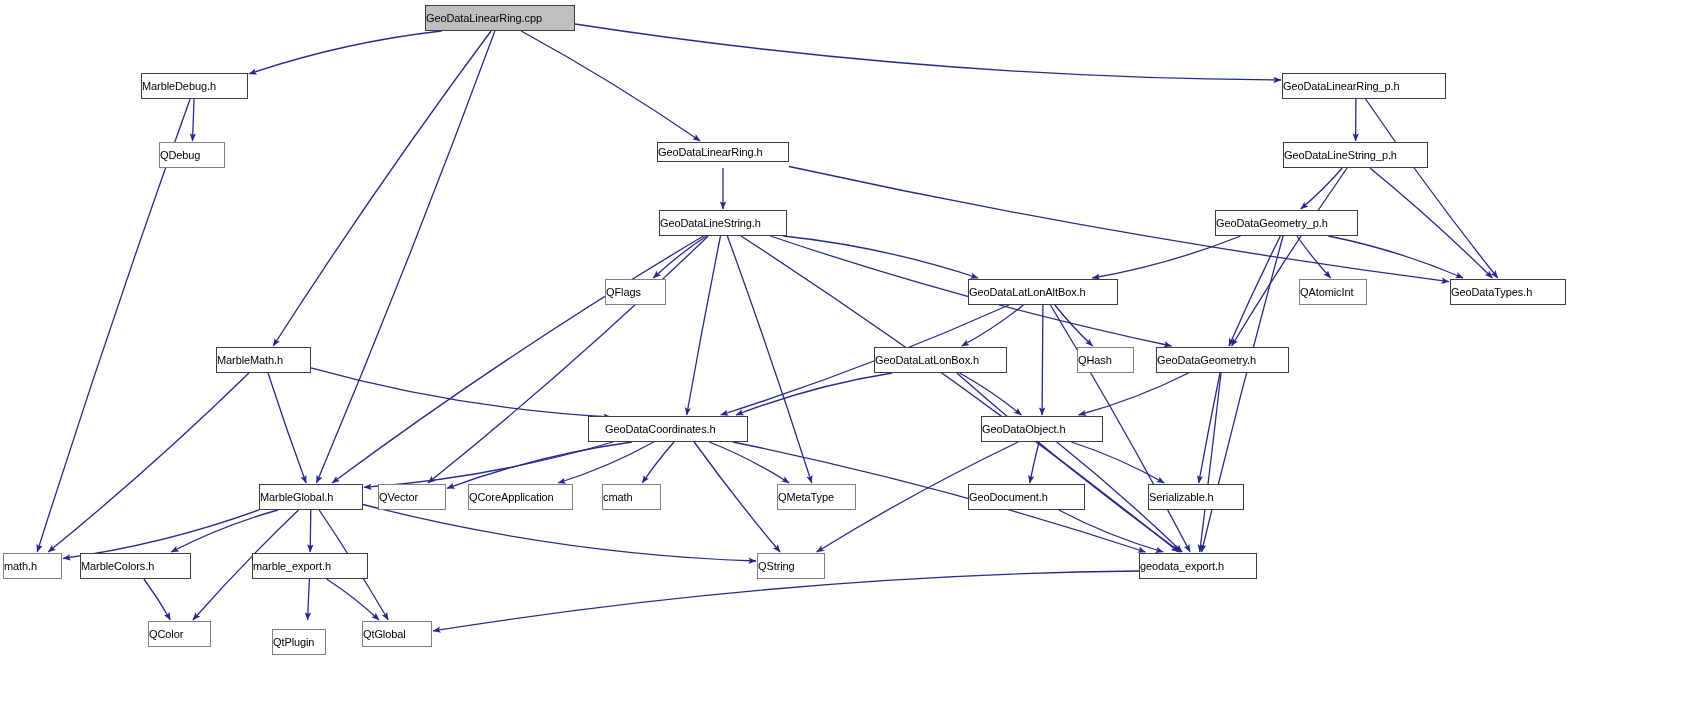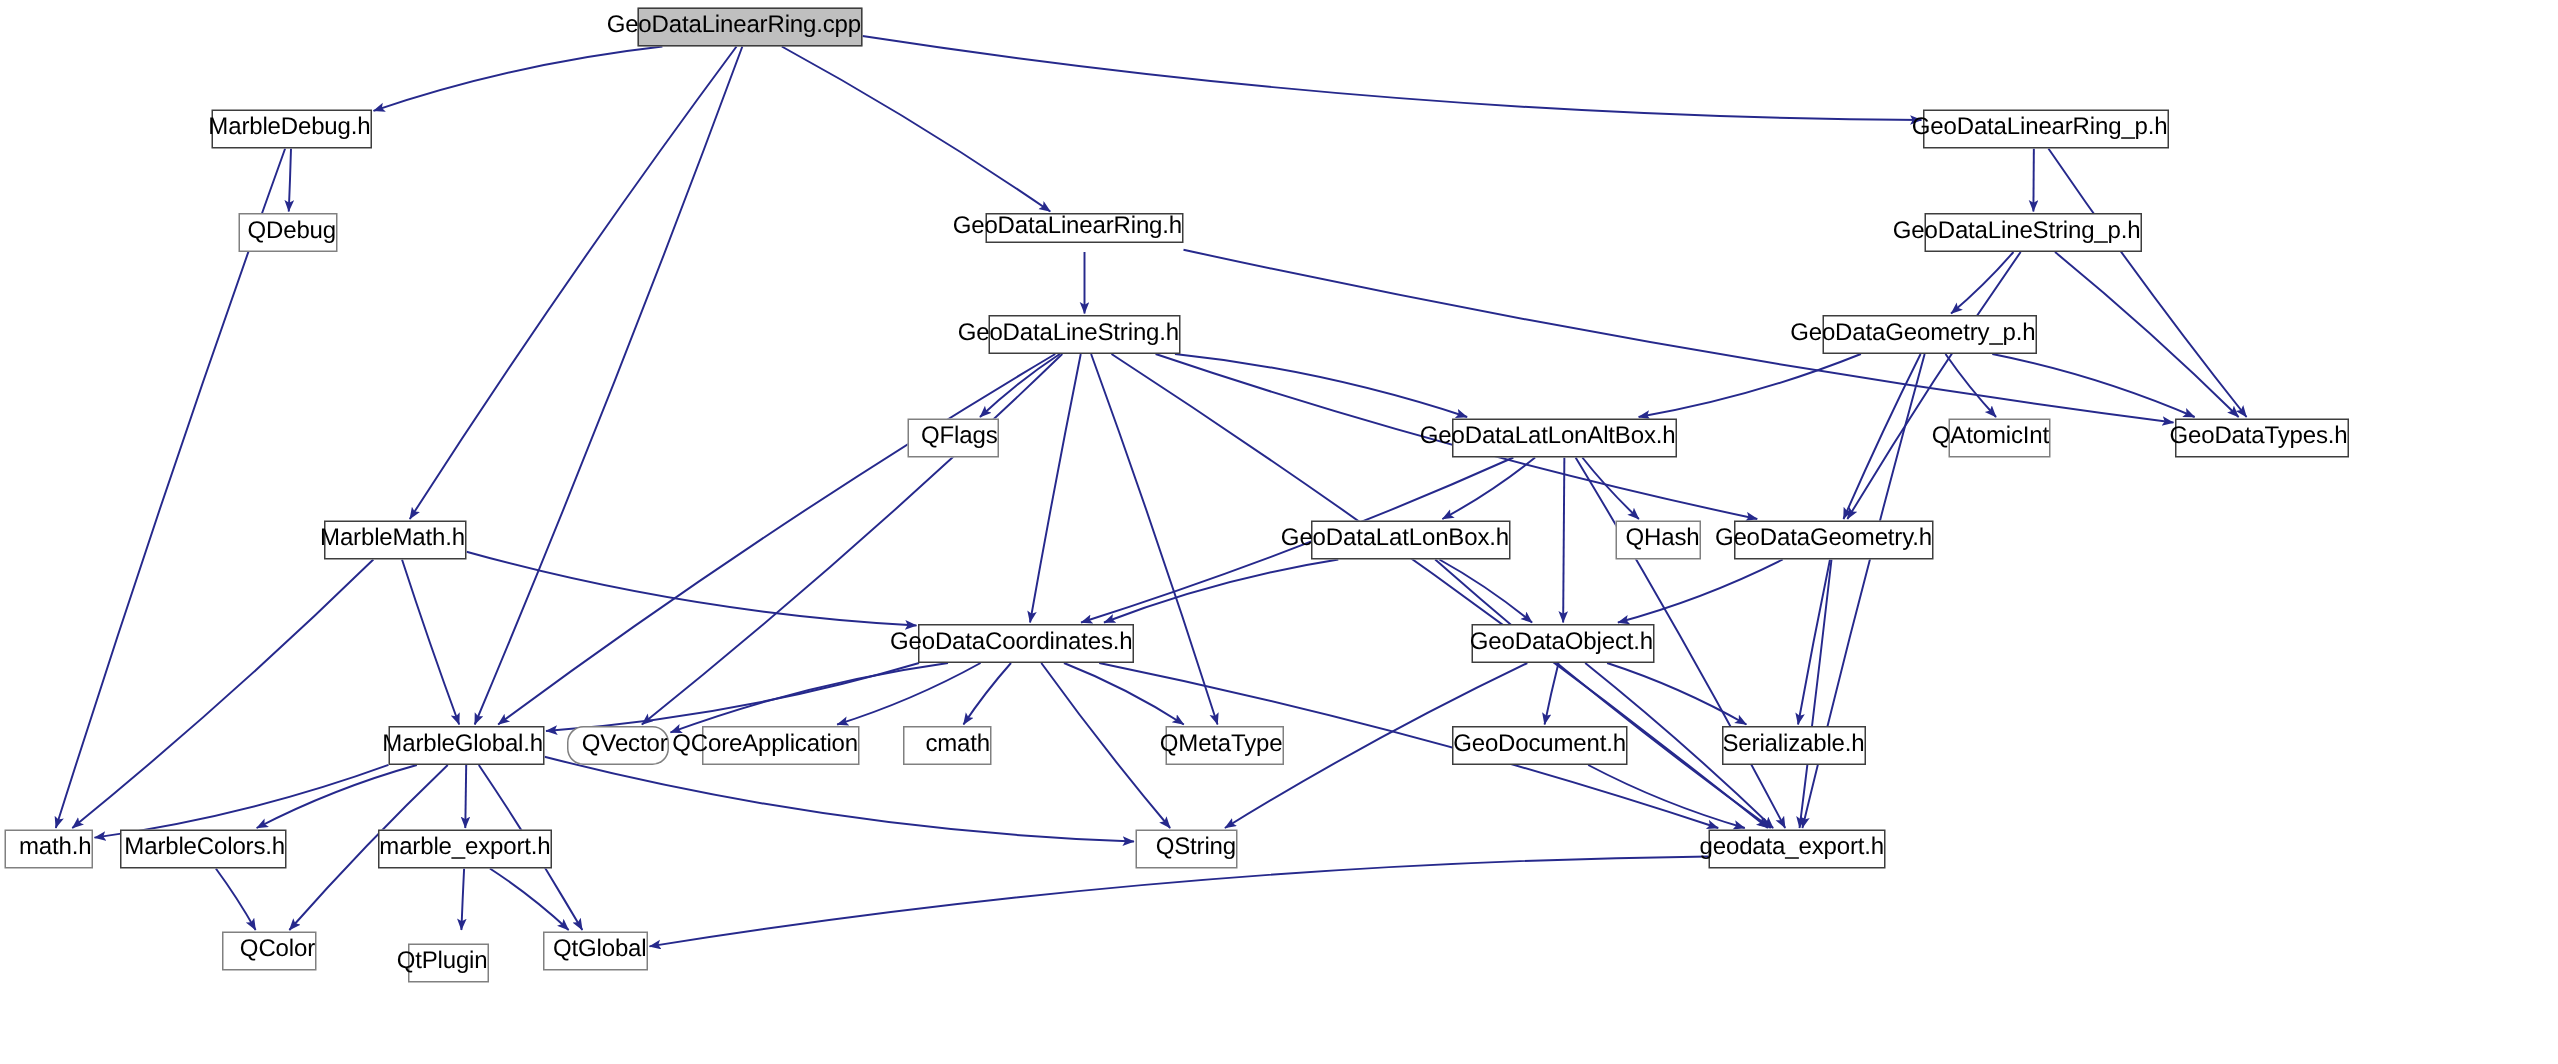--- a/index.html
+++ b/index.html
@@ -23,23 +23,23 @@
     top: 0;
     width: 1705px;
     height: 709px;
     pointer-events: none;
   }
   .node {
     position: absolute;
     box-sizing: border-box;
     display: flex;
     align-items: center;
-    justify-content: flex-end;
+    justify-content: flex-start;
     white-space: nowrap;
-    font-size: 16px;
+    font-size: 11px;
     line-height: 1;
     color: #000000;
     background: #ffffff;
     border: 1px solid #808080;
     letter-spacing: -0.1px;
     z-index: 5;
   }
   .node.local {
     border: 1.6px solid #3d3d3d;
   }
@@ -167,30 +167,30 @@
     </div>
     <div class="node local" style="left: 874px; top: 347px; width: 133px; height: 26px;">
       <span>GeoDataLatLonBox.h</span>
     </div>
     <div class="node extern" style="left: 1077px; top: 347px; width: 57px; height: 26px;">
       <span>QHash</span>
     </div>
     <div class="node local" style="left: 1156px; top: 347px; width: 133px; height: 26px;">
       <span>GeoDataGeometry.h</span>
     </div>
-    <div class="node local" style="left: 612px; top: 416px; width: 144px; height: 26px;">
+    <div class="node local" style="left: 588px; top: 416px; width: 160px; height: 26px; padding-left: 16px;">
       <span>GeoDataCoordinates.h</span>
     </div>
     <div class="node local" style="left: 981px; top: 416px; width: 122px; height: 26px;">
       <span>GeoDataObject.h</span>
     </div>
     <div class="node local" style="left: 259px; top: 484px; width: 104px; height: 26px;">
       <span>MarbleGlobal.h</span>
     </div>
-    <div class="node extern" style="left: 378px; top: 484px; width: 68px; height: 26px; border-radius: 11px;">
+    <div class="node extern" style="left: 378px; top: 484px; width: 68px; height: 26px;">
       <span>QVector</span>
     </div>
     <div class="node extern" style="left: 468px; top: 484px; width: 105px; height: 26px;">
       <span>QCoreApplication</span>
     </div>
     <div class="node extern" style="left: 602px; top: 484px; width: 59px; height: 26px;">
       <span>cmath</span>
     </div>
     <div class="node extern" style="left: 777px; top: 484px; width: 79px; height: 26px;">
       <span>QMetaType</span>

